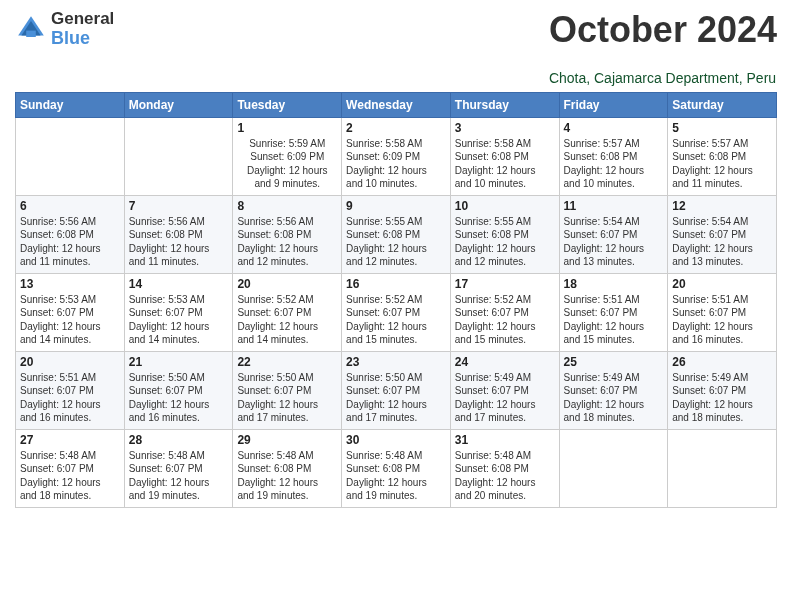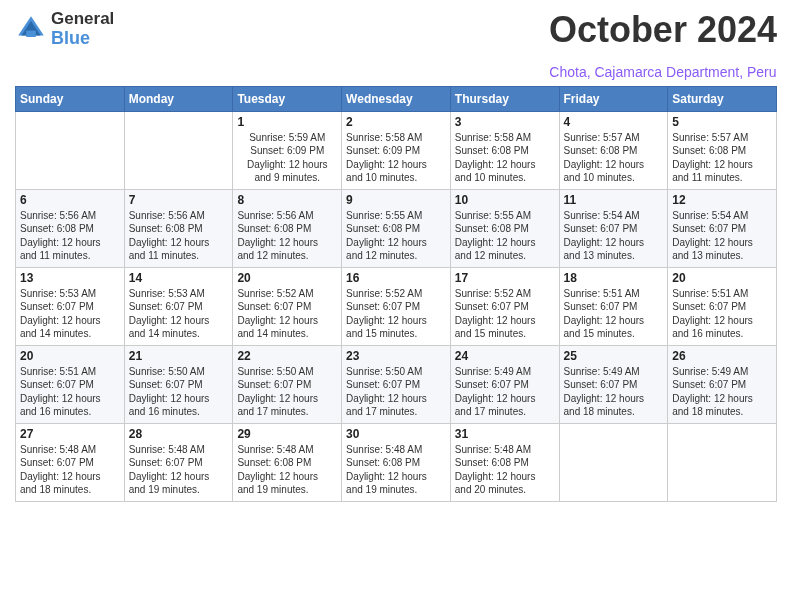--- a/index.html
+++ b/index.html
@@ -40,32 +40,32 @@
       font-size: 18px;
       font-weight: bold;
       color: #4a90d9;
     }
     .logo-icon {
       width: 32px;
       height: 32px;
       margin-right: 4px;
     }
     .title-block {
-      text-align: center;
+      text-align: left;
     }
     .month-title {
       font-size: 36px;
       font-weight: bold;
       color: #333;
       line-height: 1.1;
     }
     .subtitle {
       font-size: 14px;
-      color: #8b5cf6;
-      margin-top: 14px;
+      color: #14532d;
+      margin-top: 20px;
     }
     .calendar {
       width: 100%;
       border-collapse: collapse;
       font-size: 10.5px;
     }
     .calendar th {
       background: #4a7fc1;
       color: #fff;
       padding: 5px 4px;

